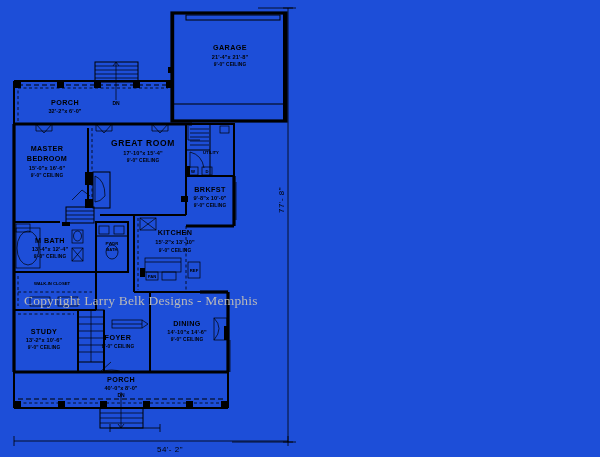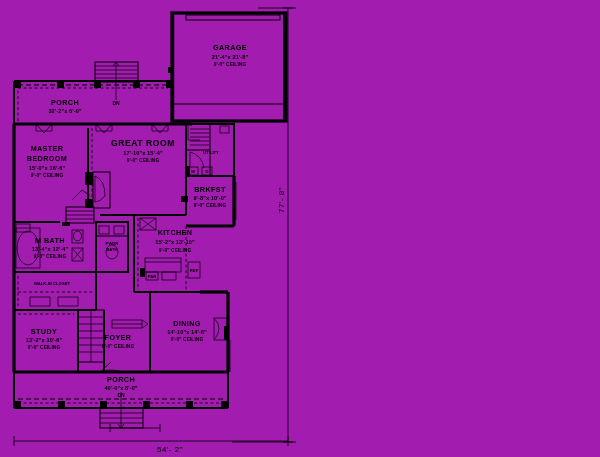--- a/index.html
+++ b/index.html
@@ -11,21 +11,21 @@
     width: 600px;
     height: 457px;
     font-family: "Liberation Sans", sans-serif;
     overflow: hidden;
     position: relative;
   }
   #plan-root {
     position: relative;
     width: 600px;
     height: 457px;
-    background: #a21caf;
+    background: #1d4ed8;
   }
   svg#floorplan {
     position: absolute;
     left: 0;
     top: 0;
     width: 600px;
     height: 457px;
     display: block;
   }
   .wall { stroke: #000000; fill: none; }
@@ -364,14 +364,15 @@
     </g>
     <text class="lbl lbl-room-sm" x="121" y="382">PORCH</text>
     <text class="lbl lbl-dim" x="121" y="390">40'-0"x 8'-0"</text>
     <text class="lbl lbl-dn" x="121" y="397">DN</text>
 
     <text class="lbl lbl-overall" x="170" y="452">54'- 2"</text>
     <text class="lbl lbl-overall" x="0" y="0" transform="translate(284,200) rotate(-90)">77'- 8"</text>
 
   </svg>
 
+  <div class="watermark">Copyright Larry Belk Designs - Memphis</div>
 
 </div>
 
 </body></html>

